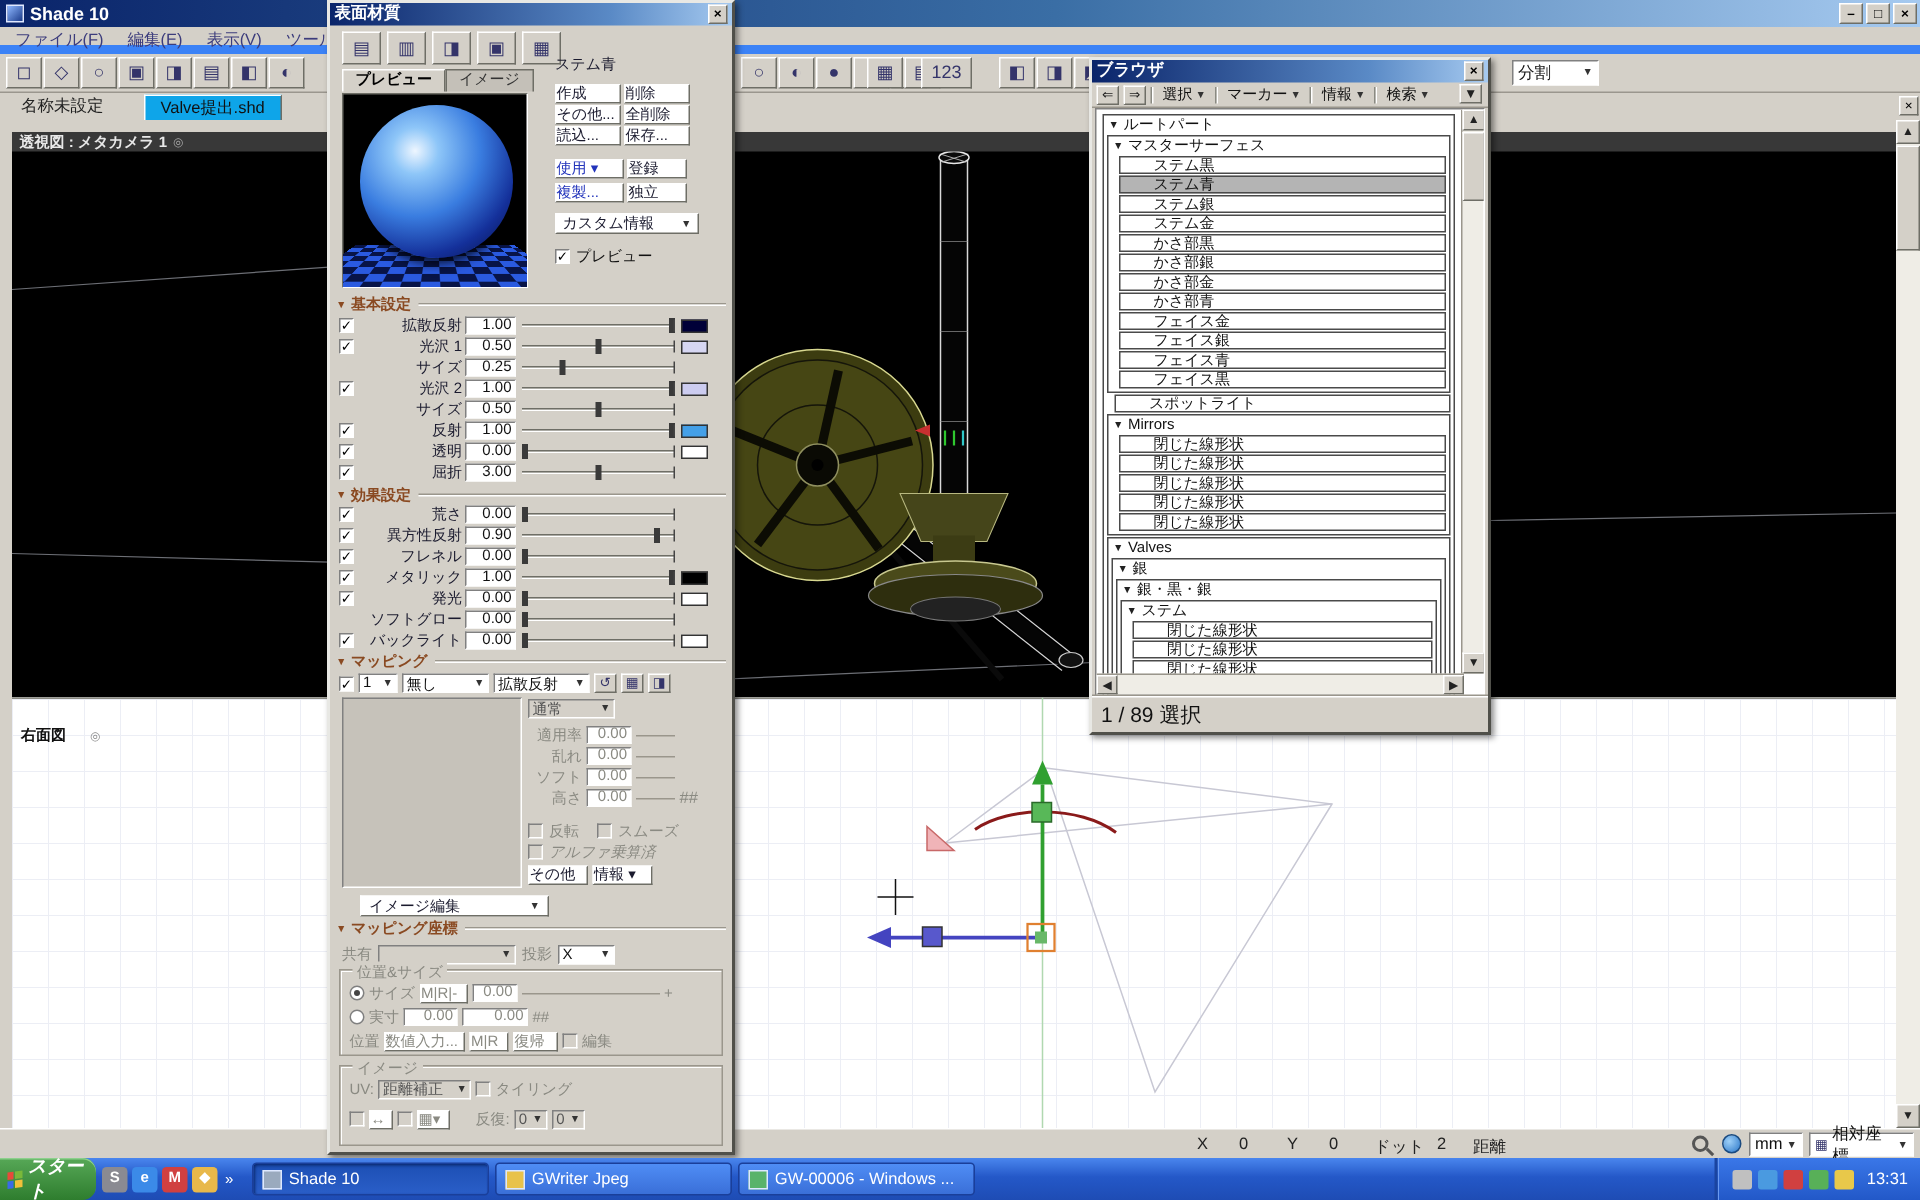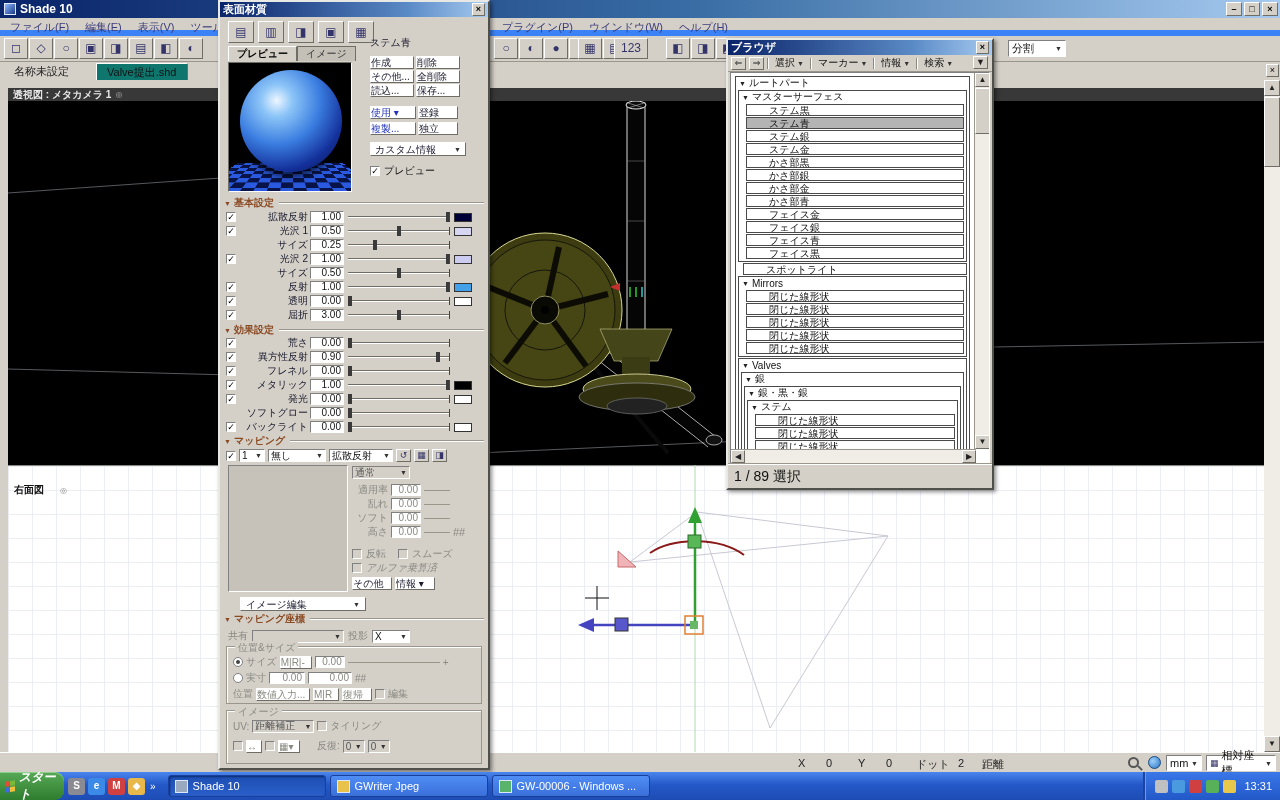--- a/index.html
+++ b/index.html
@@ -21,21 +21,21 @@
 #menu-right{left:494px;}
 .mitem{padding:0 8px;line-height:18px;color:#3c3c7c;font-size:11px;}
 #toolbar{position:absolute;left:0;top:36px;width:1280px;height:26px;background:#d4d0c8;border-bottom:1px solid #9a968e;}
 .tgroup{position:absolute;top:2px;display:flex;gap:1px;}
 .tbtn{width:24px;height:21px;background:#d4d0c8;border:1px solid;border-color:#fff #6e6e66 #6e6e66 #fff;text-align:center;line-height:19px;font-size:12px;color:#34346a;}
 .tbtn.mini{width:15px;height:13px;line-height:11px;font-size:9px;}
 #split{position:absolute;left:1008px;top:4px;width:58px;height:17px;display:flex;align-items:center;justify-content:space-between;padding:0 3px;font-size:11px;}
 .da{font-size:7px;color:#333;}
 #tabrow{position:absolute;left:0;top:62px;width:1280px;height:18px;background:#d4d0c8;}
 #untitled{position:absolute;left:6px;top:2px;padding:0 8px;height:16px;line-height:15px;font-size:11px;color:#222;}
-#doctab{position:absolute;left:96px;top:1px;height:17px;background:#0f766e;border:1px solid #6e6e66;border-bottom:none;border-top-color:#fff;border-left-color:#fff;padding:0 10px;line-height:16px;font-size:11px;}
+#doctab{position:absolute;left:96px;top:1px;height:17px;background:#0ea5e9;border:1px solid #6e6e66;border-bottom:none;border-top-color:#fff;border-left-color:#fff;padding:0 10px;line-height:16px;font-size:11px;}
 #viewclose{position:absolute;left:1266px;top:2px;width:13px;height:13px;font-size:9px;line-height:11px;text-align:center;color:#000;}
 
 #vp-black{position:absolute;left:8px;top:88px;width:1256px;height:377px;background:#000;}
 #vp-band{position:absolute;left:8px;top:88px;width:1256px;height:13px;background:#383838;color:#e8e8e8;font-size:10px;font-weight:bold;display:flex;align-items:center;gap:4px;padding-left:5px;}
 #persp-svg{position:absolute;left:8px;top:101px;width:1256px;height:364px;}
 #vp-white{position:absolute;left:8px;top:465px;width:1256px;height:287px;background:#fff;border-top:1px solid #8a8a82;
 background-image:
 repeating-linear-gradient(to right,#eceef5 0,#eceef5 1px,transparent 1px,transparent 24px),
 repeating-linear-gradient(to bottom,#eceef5 0,#eceef5 1px,transparent 1px,transparent 24px),
 repeating-linear-gradient(to right,#e2e4ef 0,#e2e4ef 1px,transparent 1px,transparent 120px),
@@ -161,25 +161,20 @@
       <span class="cap raised">×</span>
     </span>
   </div>
 
   <div id="menubar">
     <div id="menu-left">
         <div class="mitem">ファイル(F)</div>
         <div class="mitem">編集(E)</div>
         <div class="mitem">表示(V)</div>
         <div class="mitem">ツール(T)</div>
-      </div>
-    <div id="menu-right">
-        <div class="mitem">プラグイン(P)</div>
-        <div class="mitem">ウインドウ(W)</div>
-        <div class="mitem">ヘルプ(H)</div>
       </div>
   </div>
 
   <div id="toolbar">
     <div id="split" class="sunken">
       <span>分割</span>
       <span class="da">▼</span>
     </div>
   <div class="tgroup" style="left: 4px;">
         <div class="tbtn">◻</div>

